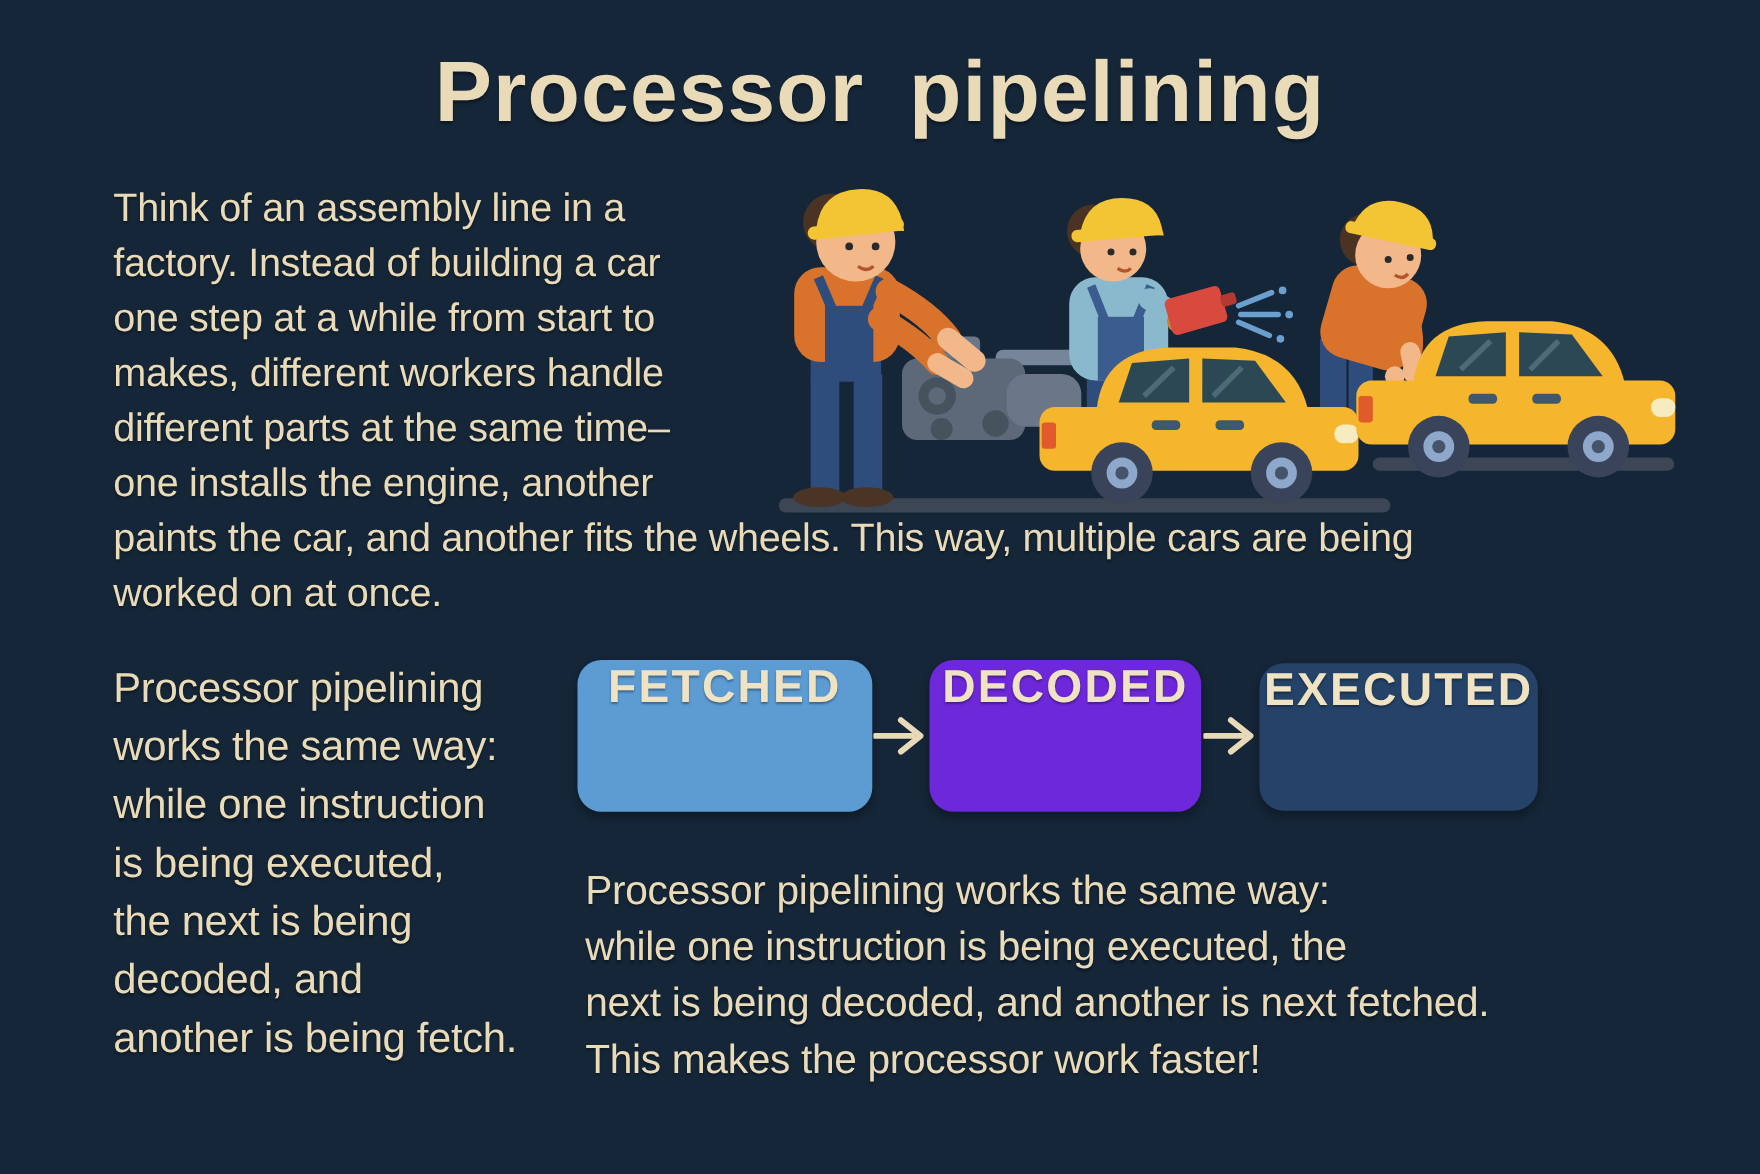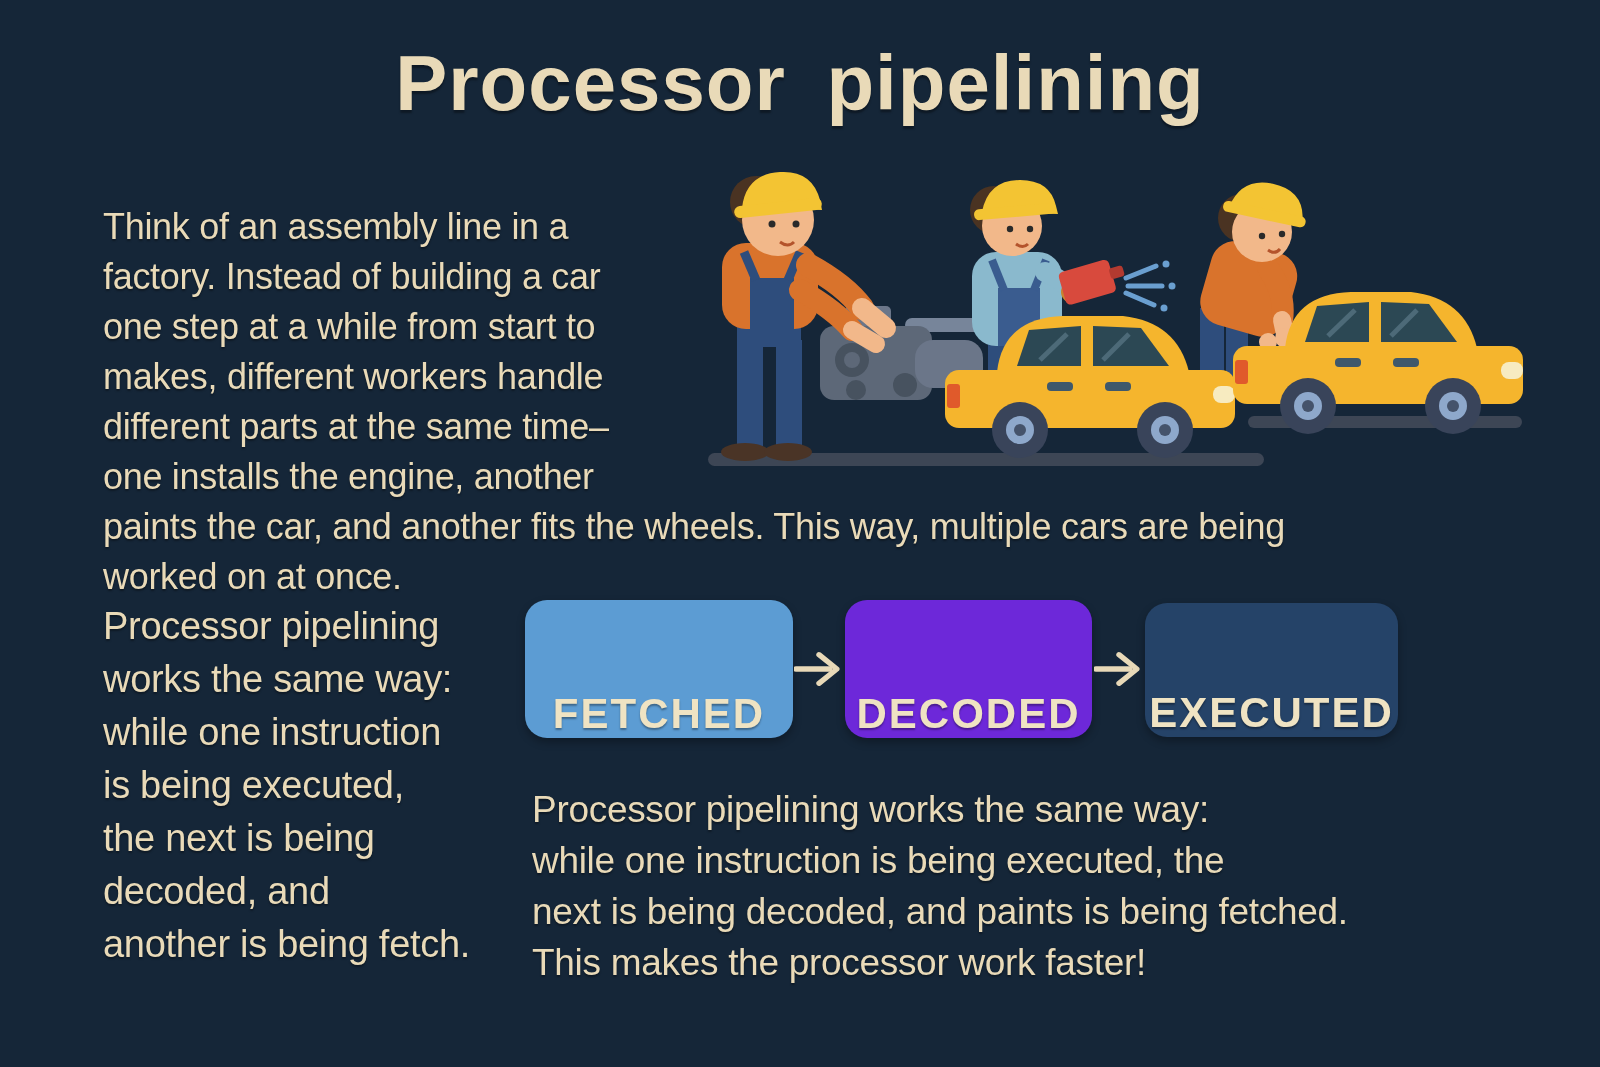--- a/index.html
+++ b/index.html
@@ -14,26 +14,26 @@
     color:var(--text);
   }
   .title{
     position:absolute;left:0;top:38px;width:1600px;
     text-align:center;font-size:78px;font-weight:bold;
     letter-spacing:1px;word-spacing:18px;color:var(--text);
     text-shadow:0 3px 2px rgba(0,0,0,.35);
   }
   .para{position:absolute;text-shadow:0 2px 2px rgba(0,0,0,.35);}
   .para .line{white-space:nowrap;}
-  .intro{left:103px;top:164px;font-size:36px;line-height:50px;letter-spacing:-.3px;margin-top:38px;}
+  .intro{left:103px;top:164px;font-size:36px;line-height:50px;letter-spacing:-.3px;}
   .left-note{left:103px;top:600px;font-size:38px;line-height:53px;letter-spacing:-.3px;}
   .explanation{left:532px;top:784px;font-size:37px;line-height:51px;letter-spacing:-.3px;}
   .scene{position:absolute;left:680px;top:150px;width:860px;height:340px;}
   .stage{
-    position:absolute;display:flex;align-items:flex-end;justify-content:center;
+    position:absolute;display:flex;align-items:flex-start;justify-content:center;
     border-radius:22px;box-shadow:0 4px 8px rgba(0,0,0,.30);
   }
   .stage span{
     font-size:42px;font-weight:bold;letter-spacing:2px;color:#efe3c3;
     text-shadow:0 2px 2px rgba(0,0,0,.35);
   }
   .stage-0{left:525px;top:600px;width:268px;height:138px;}
   .stage-1{left:845px;top:600px;width:247px;height:138px;}
   .stage-2{left:1145px;top:603px;width:253px;height:134px;}
   .flow-arrow{position:absolute;width:50px;height:44px;}
@@ -210,18 +210,18 @@
     <div class="line">while one instruction</div>
     <div class="line">is being executed,</div>
     <div class="line">the next is being</div>
     <div class="line">decoded, and</div>
     <div class="line">another is being fetch.</div>
   </div>
 
   <div class="para explanation">
     <div class="line">Processor pipelining works the same way:</div>
     <div class="line">while one instruction is being executed, the</div>
-    <div class="line">next is being decoded, and paints is being fetched.</div>
+    <div class="line">next is being decoded, and another is next fetched.</div>
     <div class="line">This makes the processor work faster!</div>
   </div>
 
 
 </div>
 
 </body></html>

